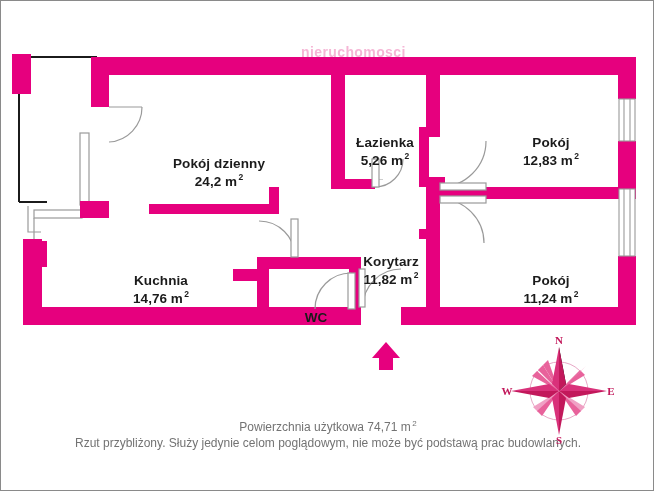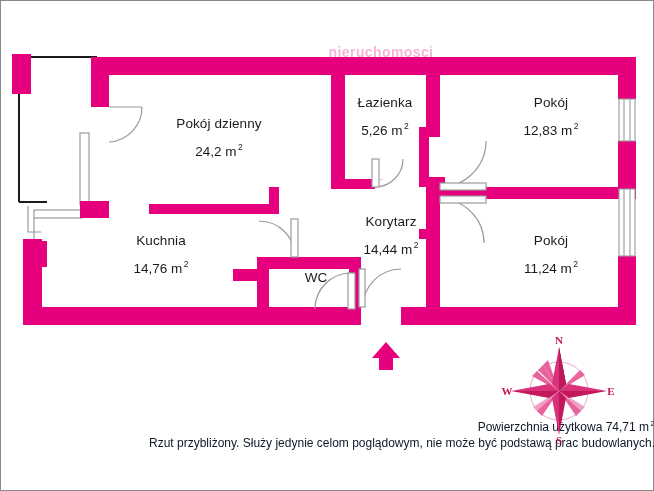--- a/index.html
+++ b/index.html
@@ -25,29 +25,30 @@
   .room-label{
     position:absolute;
     text-align:center;
     color:#1b1b1b;
     line-height:1.12;
     white-space:nowrap;
     pointer-events:none;
   }
   .room-label .rname{
     display:block;
-    font-weight:normal;
+    font-weight:bold;
     font-size:13.5px;
     letter-spacing:.1px;
+    margin-top:40px;
   }
   .room-label .rarea{
     display:block;
     font-size:13.5px;
-    font-weight:normal;
-    margin-top:12px;
+    font-weight:bold;
+    margin-top:2px;
   }
   .room-label .rarea .sup{
     font-size:8.5px;
     vertical-align:super;
     margin-left:1.5px;
   }
   
   #label-balkon      {left:11px;  top:119px; width:88px;}
   #label-pokoj-dzienny{left:118px; top:115px; width:200px;}
   #label-kuchnia     {left:65px;  top:232px; width:190px;}
@@ -55,35 +56,35 @@
   #label-wc          {left:255px; top:269px; width:120px;}
   #label-korytarz    {left:330px; top:213px; width:120px;}
   #label-pokoj-1     {left:480px; top:94px;  width:140px;}
   #label-pokoj-2     {left:480px; top:232px; width:140px;}
 
   
   #watermark{
     position:absolute;
     left:300px;top:43px;
     width:160px;
-    text-align:center;
+    text-align:left;
     font-size:14px;
     font-weight:bold;
     letter-spacing:.4px;
     color:#f29ac6;
     opacity:.72;
     pointer-events:none;
     white-space:nowrap;
   }
   
   #footer-text{
     position:absolute;
     left:0;top:415px;width:654px;
-    text-align:right;
-    color:#0f172a;
+    text-align:center;
+    color:#737373;
     pointer-events:none;
   }
   #footer-text .line1{
     display:block;font-size:12px;line-height:16px;
   }
   #footer-text .line1 .sup{font-size:8px;vertical-align:super;margin-left:1.5px;}
   #footer-text .line2{
     display:block;font-size:12px;line-height:17px;
   }
   
@@ -224,21 +225,21 @@
     <span class="rname">Łazienka</span>
     <span class="rarea"><span>5,26 m</span><span class="sup">2</span></span>
   </div>
 
   <div class="room-label" id="label-wc">
     <span class="rname">WC</span>
   </div>
 
   <div class="room-label" id="label-korytarz">
     <span class="rname">Korytarz</span>
-    <span class="rarea"><span>14,44 m</span><span class="sup">2</span></span>
+    <span class="rarea"><span>11,82 m</span><span class="sup">2</span></span>
   </div>
 
   <div class="room-label" id="label-pokoj-1">
     <span class="rname">Pokój</span>
     <span class="rarea"><span>12,83 m</span><span class="sup">2</span></span>
   </div>
 
   <div class="room-label" id="label-pokoj-2">
     <span class="rname">Pokój</span>
     <span class="rarea"><span>11,24 m</span><span class="sup">2</span></span>

